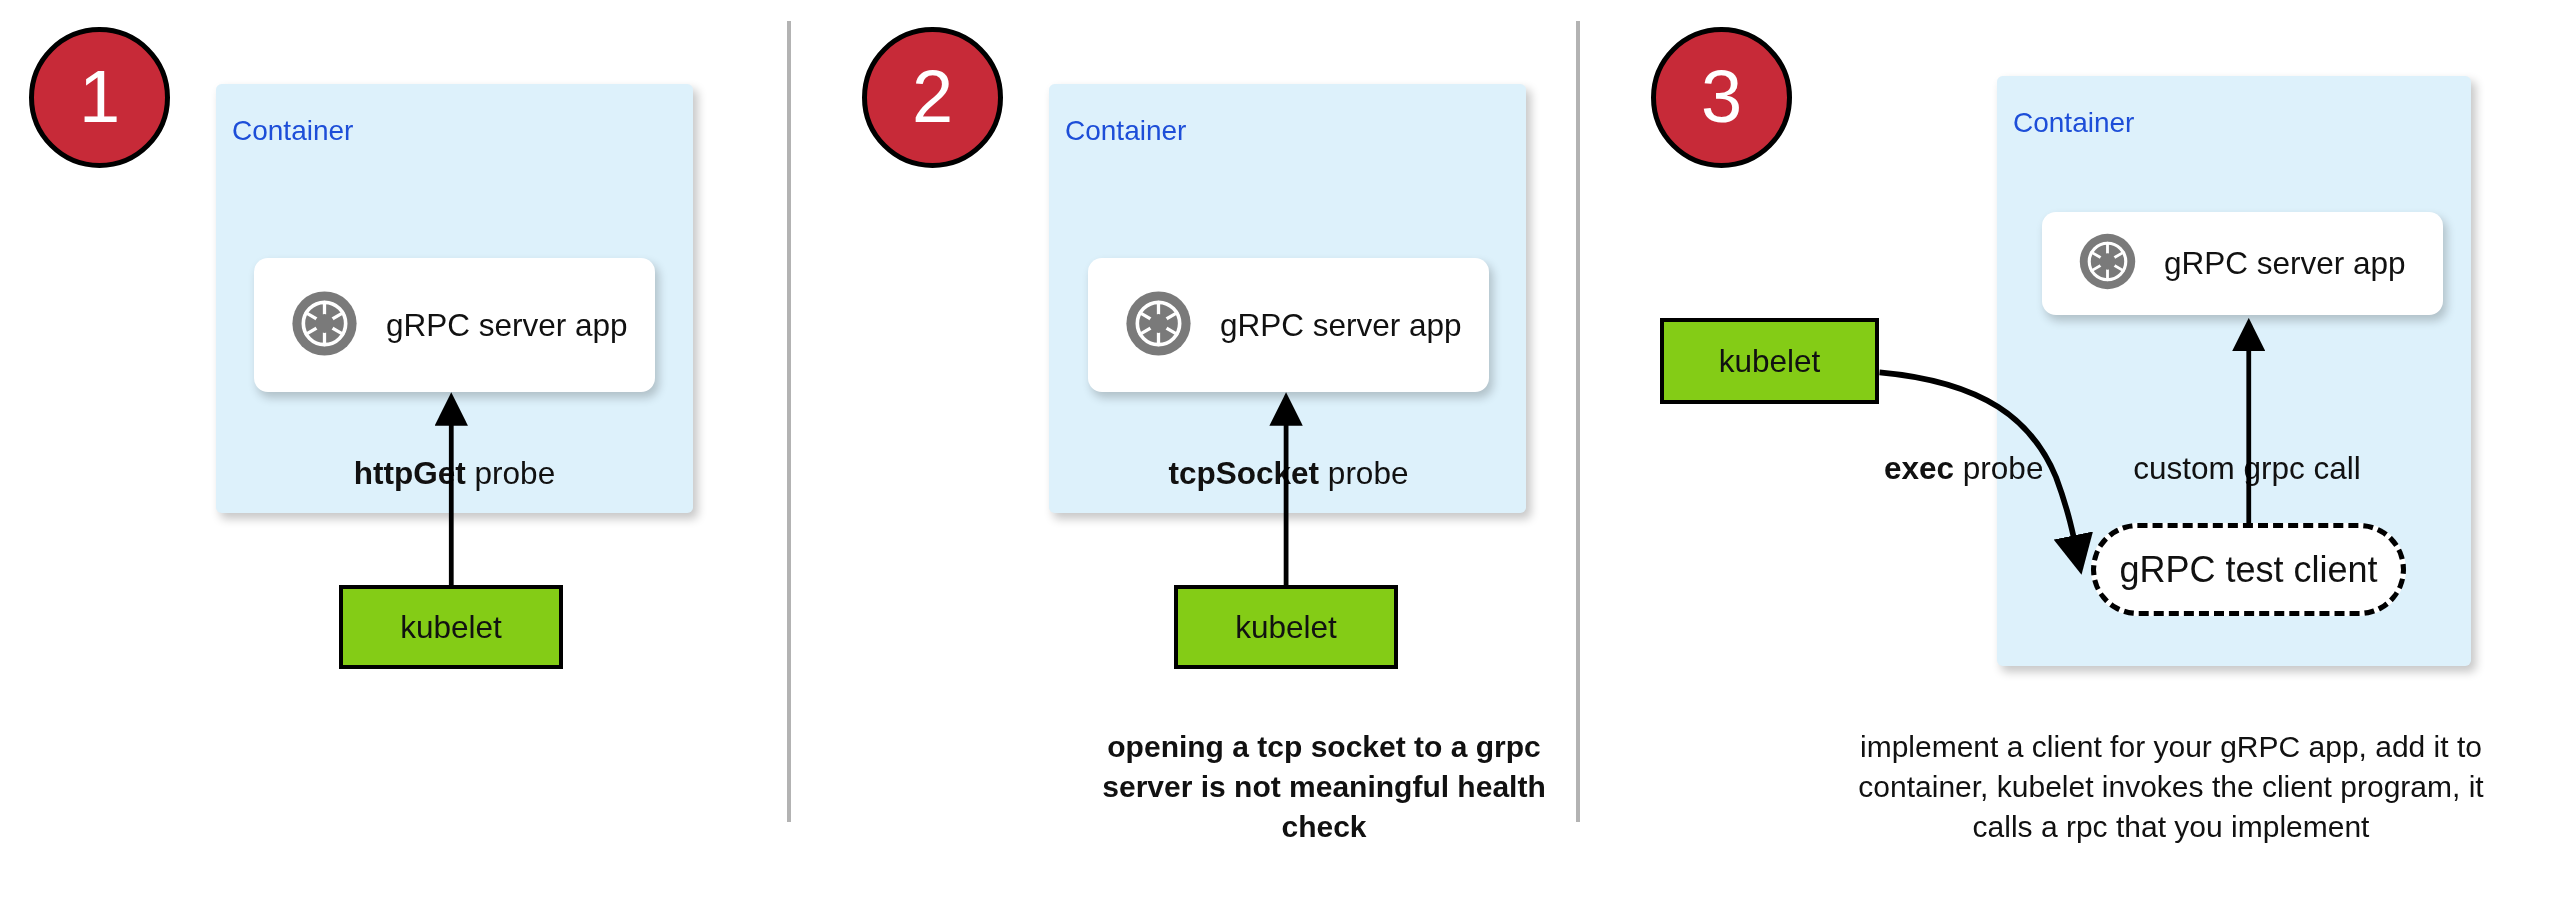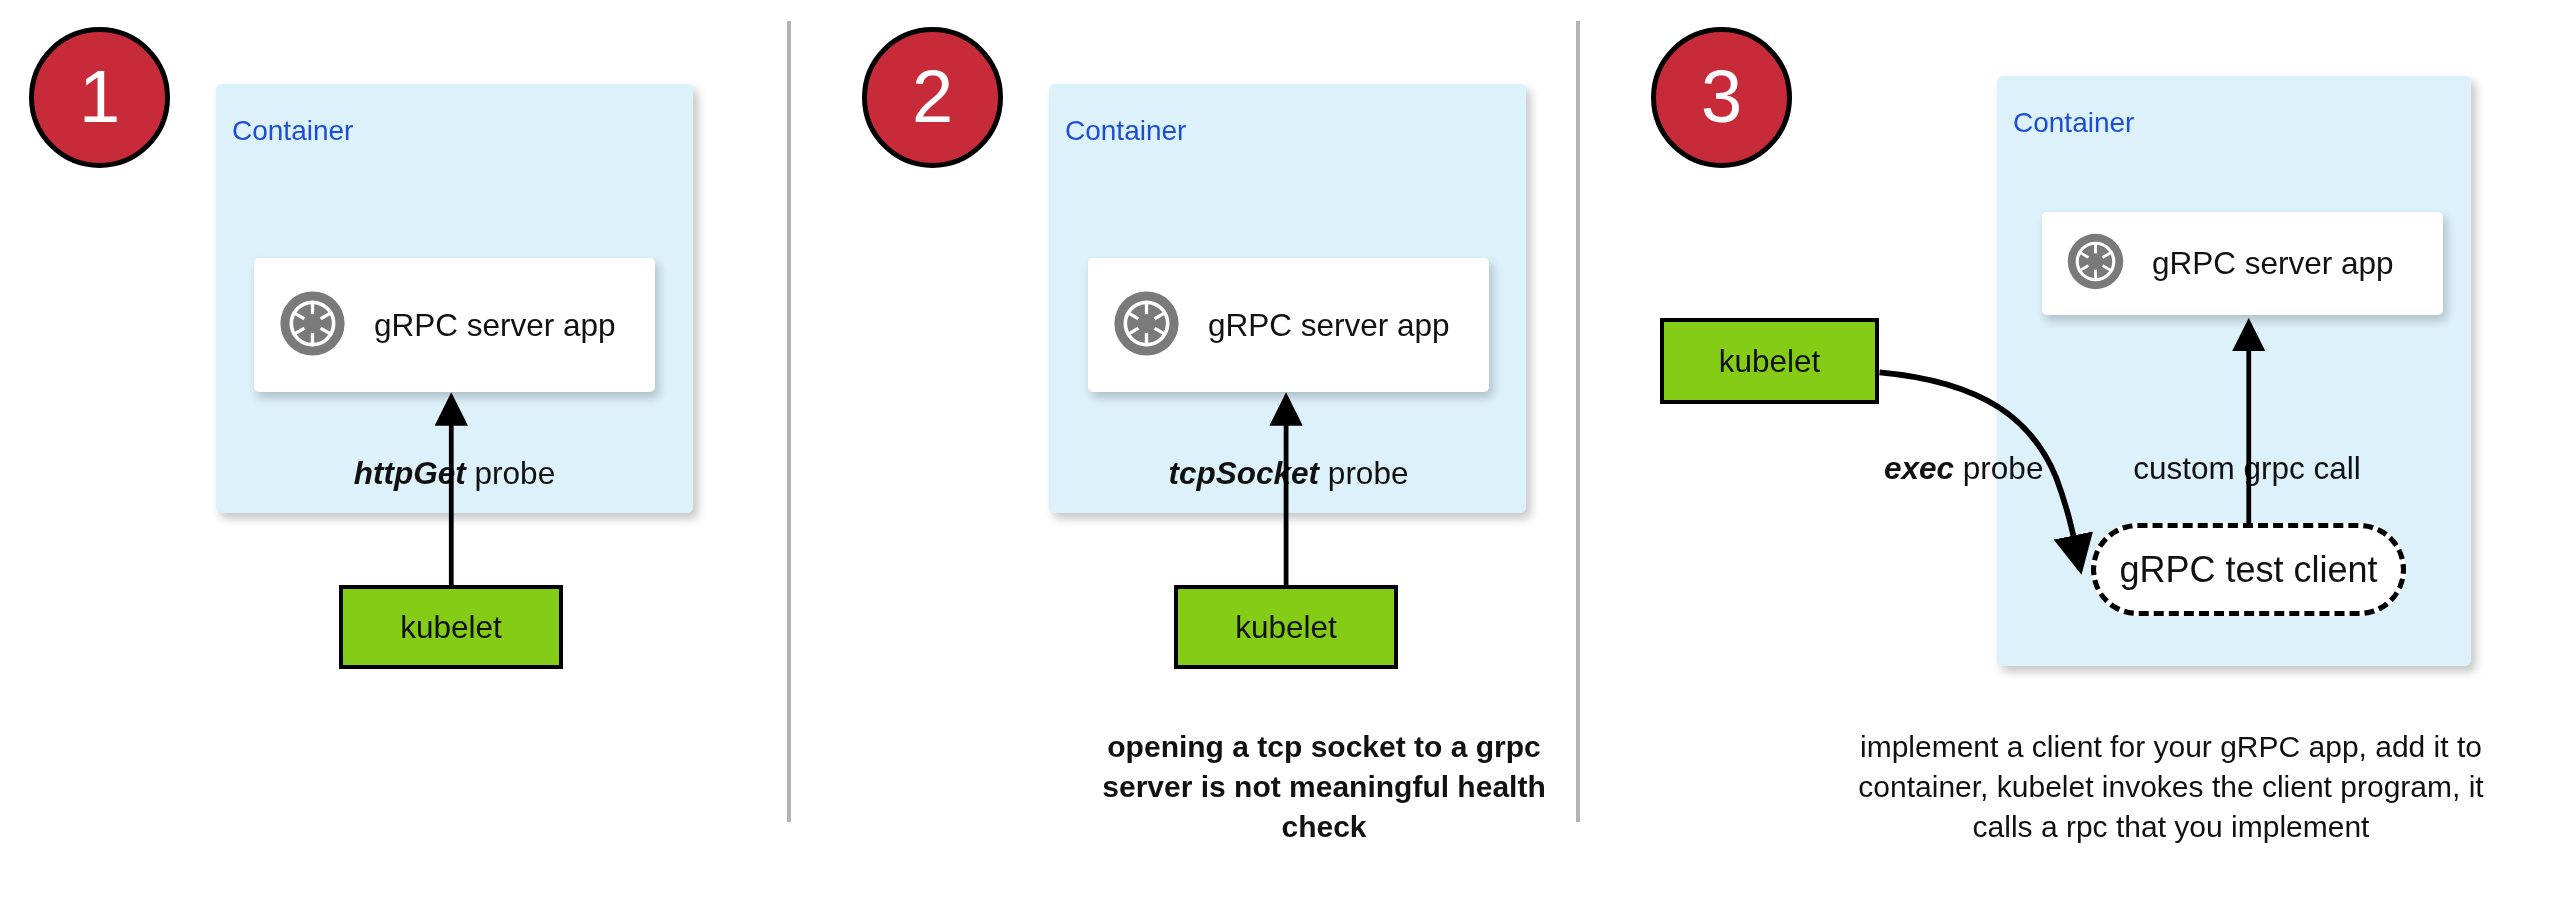--- a/index.html
+++ b/index.html
@@ -61,26 +61,26 @@
     top: 30.5px;
     font-size: 28px;
     color: #1d4ed8;
     white-space: nowrap;
   }
 
   
   .app-card {
     position: absolute;
     background: #ffffff;
-    border-radius: 5px;
+    border-radius: 14px;
     box-shadow: 3.8px 5.7px 9.5px rgba(0,0,0,0.20);
     display: flex;
     align-items: center;
     box-sizing: border-box;
-    padding-left: 22px;
+    padding-left: 34px;
   }
   .app-card .app-label {
     font-size: 31.5px;
     color: #111111;
     margin-left: 25px;
     white-space: nowrap;
   }
   .grpc-icon { flex: 0 0 auto; display: block; }
 
   
@@ -112,21 +112,21 @@
   }
 
   
   .edge-label {
     position: absolute;
     font-size: 31.5px;
     color: #111111;
     white-space: nowrap;
     text-align: center;
   }
-  .edge-label b { font-weight: bold; font-style: italic; }
+  .edge-label b { font-weight: bold; }
 
   
   .caption {
     position: absolute;
     font-size: 30px;
     line-height: 40px;
     color: #111111;
     text-align: center;
   }
 

